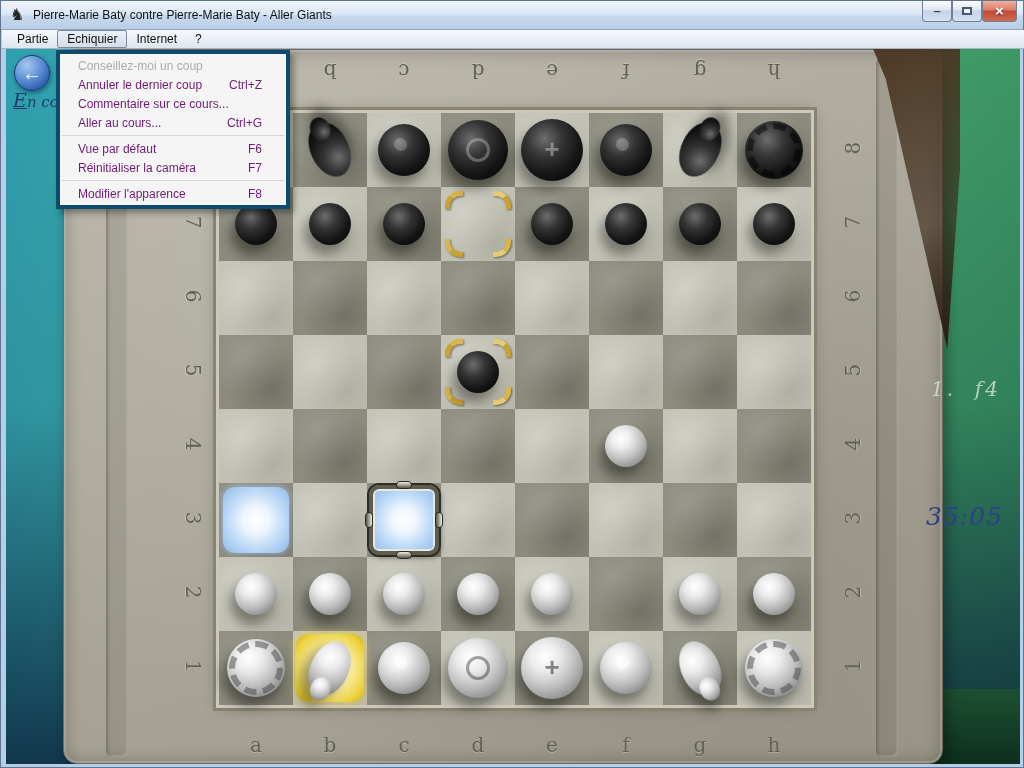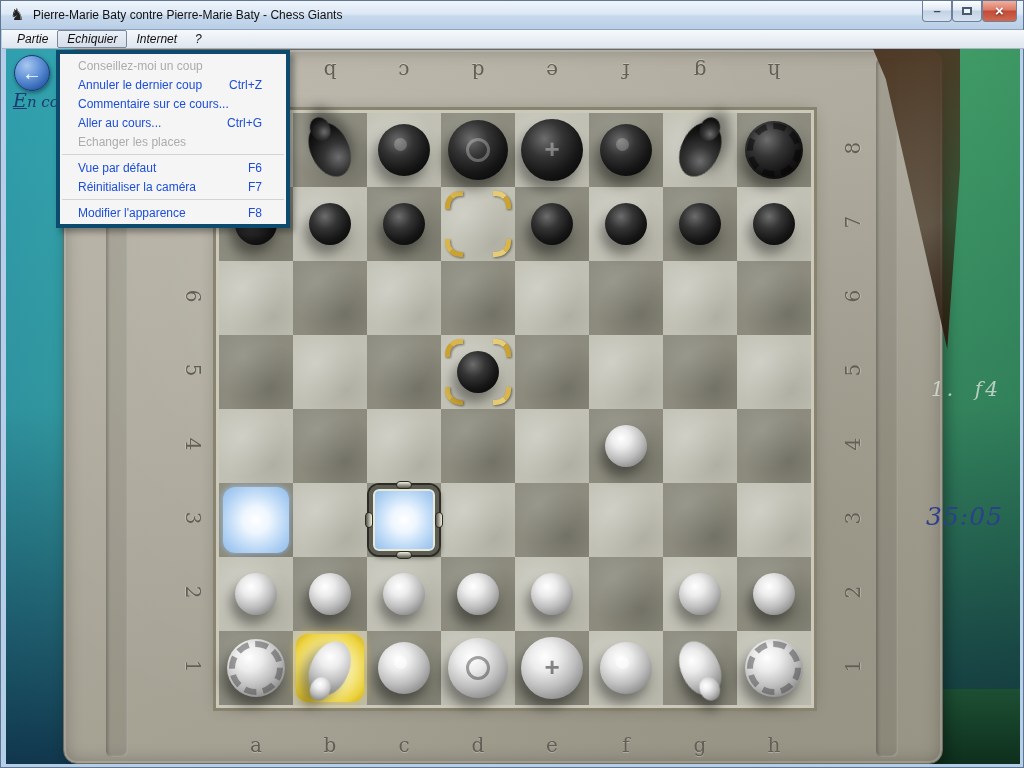--- a/index.html
+++ b/index.html
@@ -17,21 +17,21 @@
     text-align:center; font-size:13px; color:#3a4a5c; line-height:19px; }
   #btn-min { left:921px; width:30px; font-weight:bold; }
   #btn-max { left:951px; width:30px; }
   #btn-max .box { display:inline-block; width:10px; height:8px; border:2px solid #4a5a6c; margin-top:6px; background:#eef4fb; }
   #btn-close { left:981px; width:35px; color:#fff; font-weight:bold; font-size:15px;
     background:linear-gradient(#f0b0a0 0%, #dd7b66 45%, #c04a36 50%, #d06a50 100%); text-shadow:0 1px 2px rgba(0,0,0,.5); }
 
   
   #menubar { position:absolute; left:1px; top:29px; width:1022px; height:19px;
     background:linear-gradient(#f6f9fc, #dfe6ef); border-bottom:1px solid #aab4c2;
-    display:flex; align-items:stretch; padding-left:6px; font-size:12px; color:#111;font-style:italic; }
+    display:flex; align-items:stretch; padding-left:6px; font-size:12px; color:#111; }
   .menu { padding:0 9px; line-height:18px; }
   .menu.active { border:1px solid #7c8797; border-radius:2px; background:linear-gradient(#eaf0f8,#d5dde9); line-height:16px; }
 
   
   #scene { position:absolute; left:5px; top:48px; width:1014px; height:715px; overflow:hidden;
     background:
       linear-gradient(to bottom, rgba(10,40,80,0) 0%, rgba(10,36,70,.15) 50%, rgba(6,24,52,.8) 100%),
       linear-gradient(105deg, #2f9fae 0%, #3fb3ae 22%, #45ab93 45%, #43a47f 62%, #3f9a66 80%, #338a58 100%); }
 
   #green-block { position:absolute; left:925px; top:640px; width:89px; height:75px;
@@ -136,34 +136,34 @@
   #clock { position:absolute; left:920px; top:453px; z-index:7;
     font-family:"DejaVu Serif", serif; font-style:italic; font-size:25px; color:#2c3f8c; letter-spacing:1px; }
   #turn-status { position:absolute; right:10px; top:676px; z-index:7;
     font-family:"DejaVu Serif", serif; font-style:italic; font-size:22px; color:rgba(236,236,230,.88);
     text-shadow:1px 1px 2px rgba(0,0,0,.5); }
   #turn-status::first-letter { text-decoration:underline; }
 
   
   #context-menu { position:absolute; left:55px; top:49px; width:234px; z-index:50;
     background:#f5f5f5; border:4px solid #0c4a6e; box-shadow:4px 4px 6px rgba(0,0,0,.35); padding:2px 0; }
-  .menu-item { display:flex; height:19px; align-items:center; padding:0 24px 0 18px; font-size:12px; color:#1d4ed8; }
+  .menu-item { display:flex; height:19px; align-items:center; padding:0 24px 0 18px; font-size:12px; color:#701a75; }
   .menu-item.disabled { color:#acacac; }
   .menu-item.highlighted { background:linear-gradient(#45a0f5,#2a85e8); color:#fff; }
   .mi-shortcut { margin-left:auto; }
   .menu-sep { height:1px; background:#d3d3d3; margin:3px 2px; }
 </style>
 </head>
 <body>
 
 <div id="window">
 
   <div id="titlebar">
     <span id="app-icon">♞</span>
-    <span id="title-text">Pierre-Marie Baty contre Pierre-Marie Baty - Chess Giants</span>
+    <span id="title-text">Pierre-Marie Baty contre Pierre-Marie Baty - Aller Giants</span>
     <div class="winbtn" id="btn-min">–</div>
     <div class="winbtn" id="btn-max"><span class="box"></span></div>
     <div class="winbtn" id="btn-close">×</div>
   </div>
 
   <div id="menubar">
     <div class="menu">Partie</div>
     <div class="menu active">Echiquier</div>
     <div class="menu">Internet</div>
     <div class="menu">?</div>
@@ -379,24 +379,20 @@
         <span class="mi-shortcut">Ctrl+Z</span>
       </div>
       <div class="menu-item ">
         <span class="mi-label">Commentaire sur ce cours...</span>
         <span class="mi-shortcut"></span>
       </div>
       <div class="menu-item ">
         <span class="mi-label">Aller au cours...</span>
         <span class="mi-shortcut">Ctrl+G</span>
       </div>
-      <div class="menu-item disabled">
-        <span class="mi-label">Echanger les places</span>
-        <span class="mi-shortcut"></span>
-      </div>
       <div class="menu-sep"></div>
       <div class="menu-item ">
         <span class="mi-label">Vue par défaut</span>
         <span class="mi-shortcut">F6</span>
       </div>
       <div class="menu-item ">
         <span class="mi-label">Réinitialiser la caméra</span>
         <span class="mi-shortcut">F7</span>
       </div>
       <div class="menu-sep"></div>

